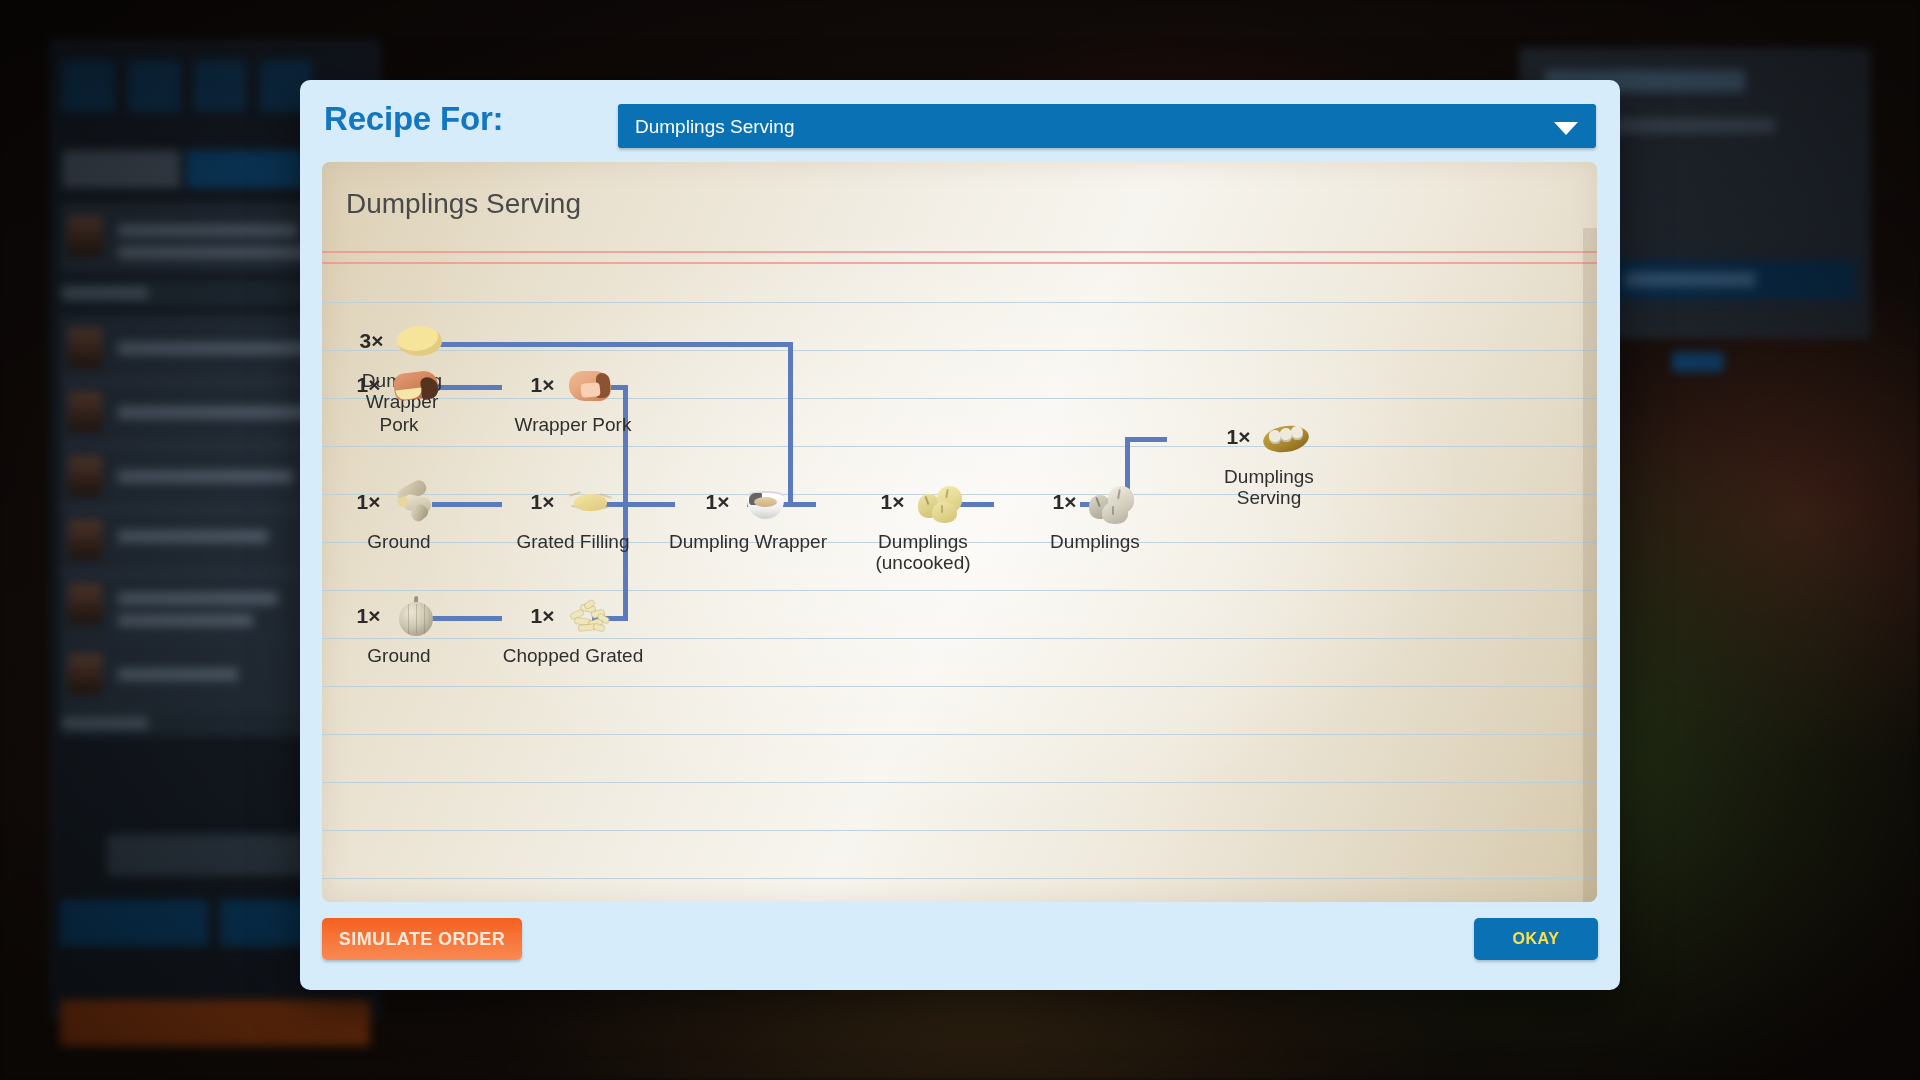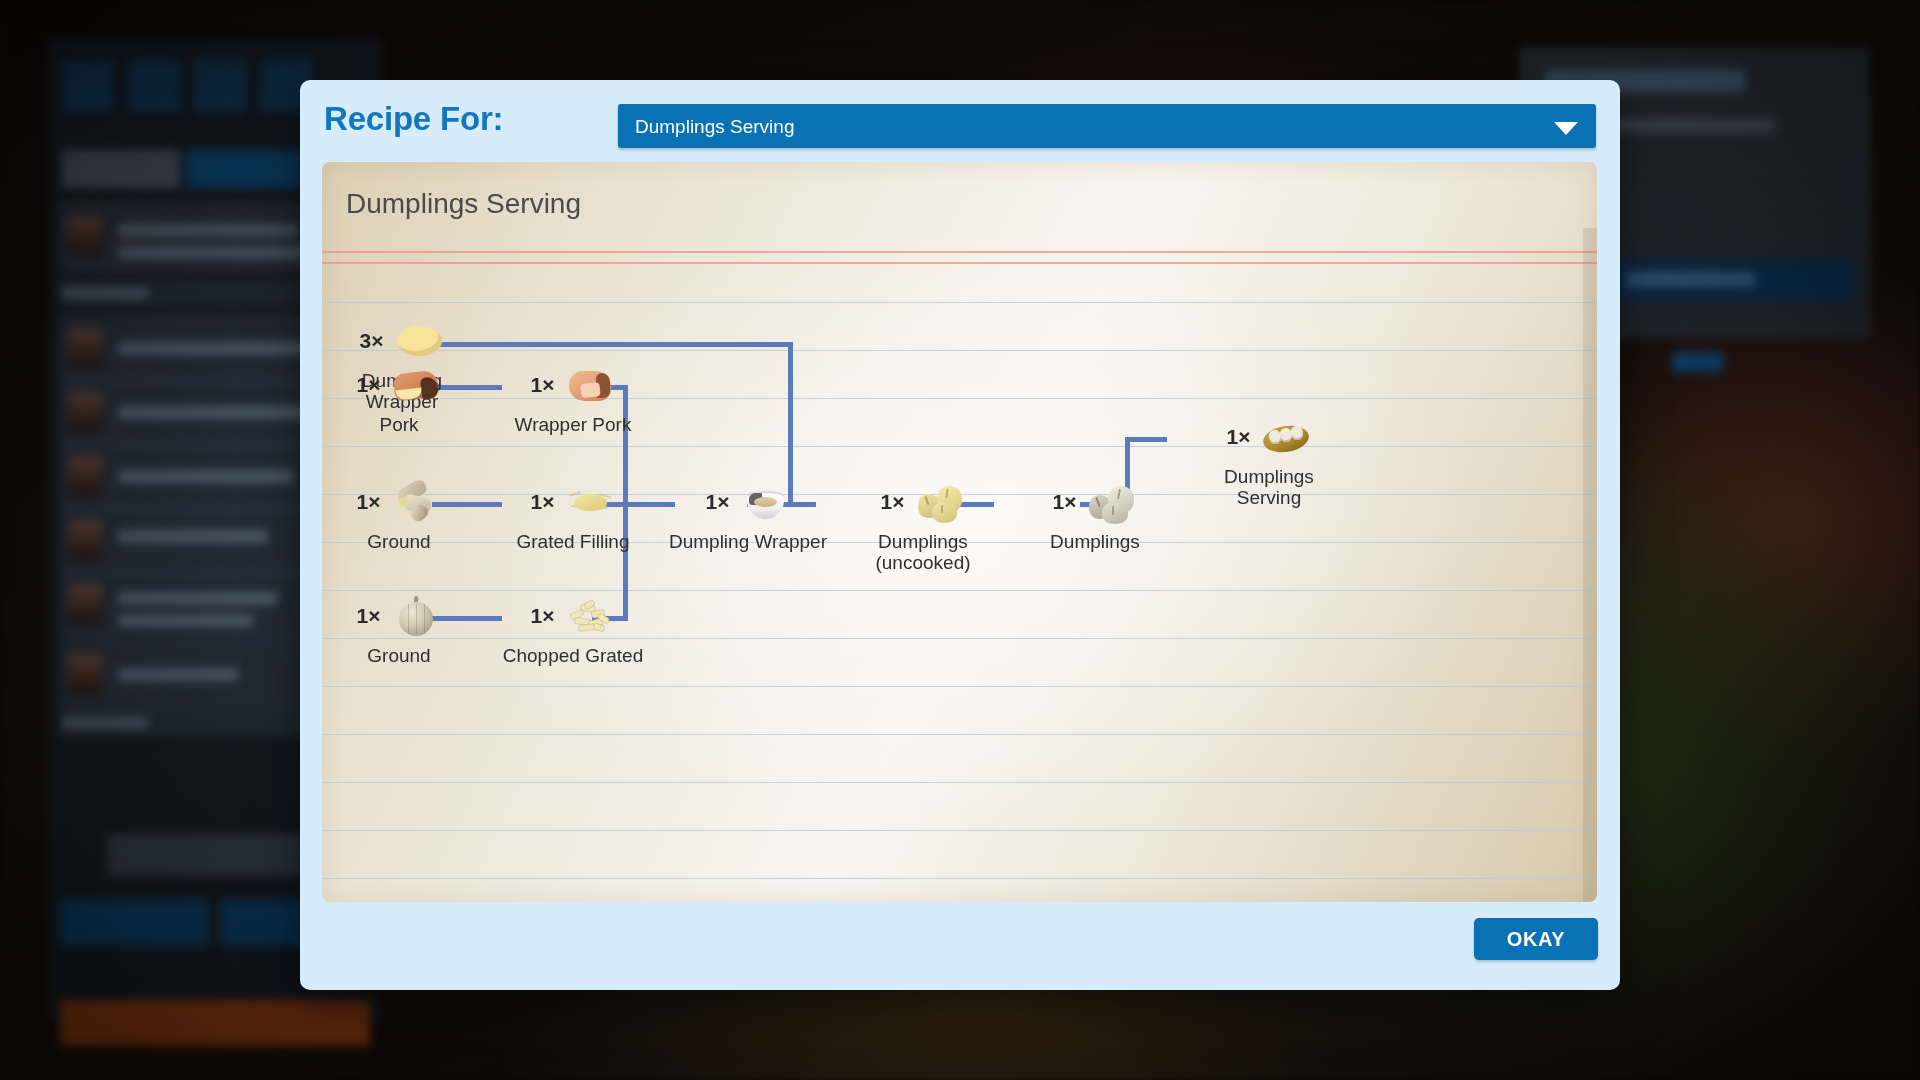--- a/index.html
+++ b/index.html
@@ -332,21 +332,21 @@
   #okay-button {
     position: absolute; right: 22px; top: 838px; width: 124px; height: 42px;
     background: #0a72b4;
     border-radius: 5px;
     box-shadow: 0 2px 3px rgba(0,0,0,0.2);
     cursor: pointer;
   }
   #okay-label {
     position: absolute; inset: 0;
     display: flex; align-items: center; justify-content: center;
-    font-size: 20px; font-weight: bold; color: #ffffff; letter-spacing: 0.6px;
+    font-size: 16px; font-weight: bold; color: #fde047; letter-spacing: 0.6px;
   }
 </style>
 </head>
 <body>
 
 <div id="backdrop"></div>
 
 <div id="bg-left-panel"></div>
 <div id="bg-left-inner">
   <div class="bg-toolbtn" style="left:12px;"></div>
@@ -621,18 +621,21 @@
             <span class="ic-serv-dump" style="left:30px; top:13px; width:12px; height:14px;"></span>
           </span>
         </div>
         <div class="node-label">Dumplings
 Serving</div>
       </div>
 
     </div>
   </div>
 
+  <div id="simulate-order-button">
+    <div id="simulate-order-label">SIMULATE ORDER</div>
+  </div>
 
   <div id="okay-button">
     <div id="okay-label">OKAY</div>
   </div>
 
 </div>
 
 </body></html>

